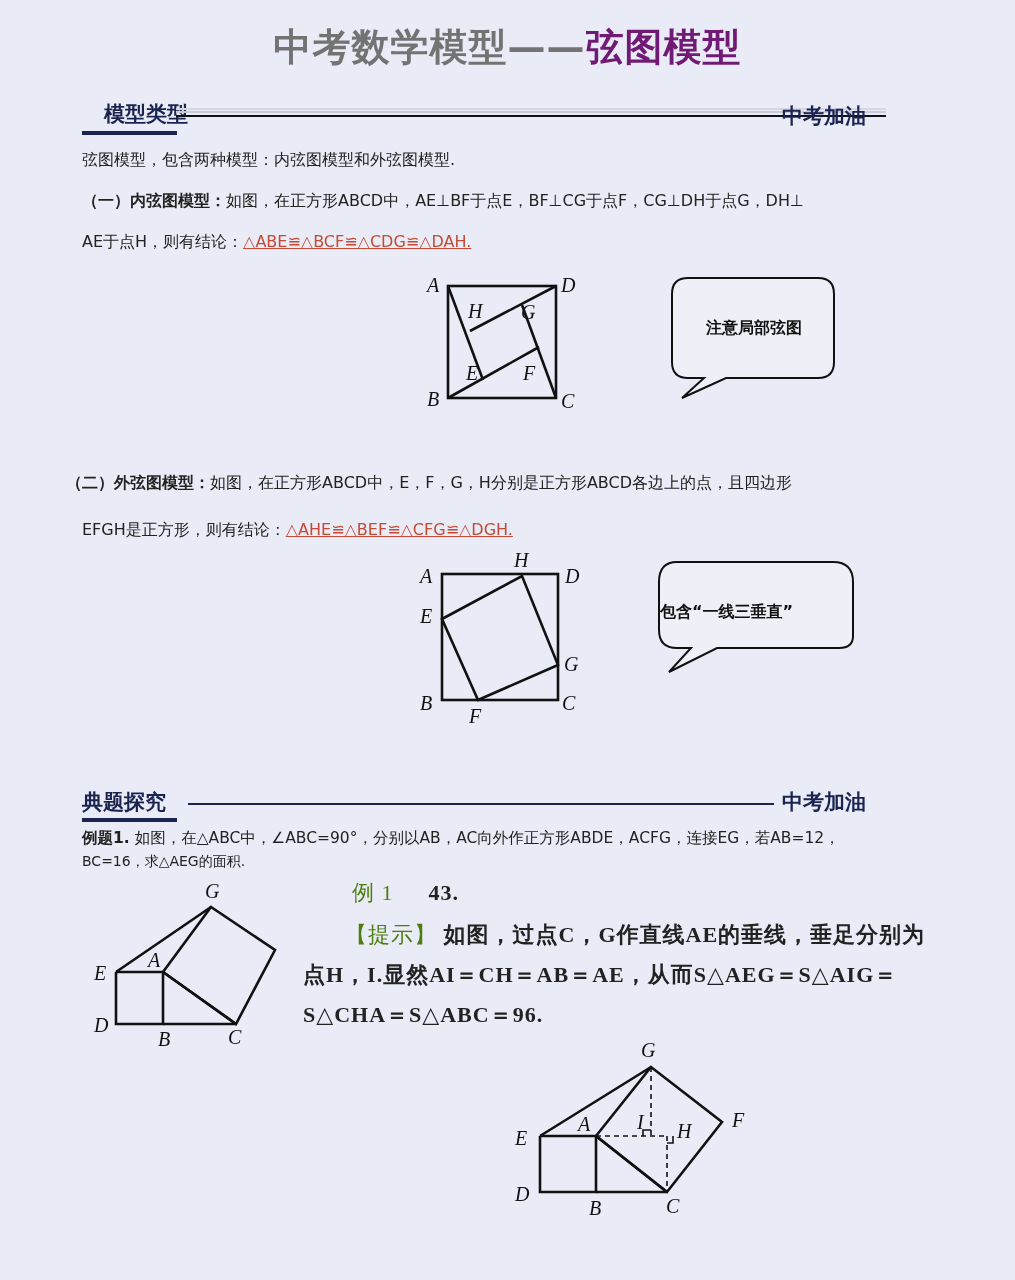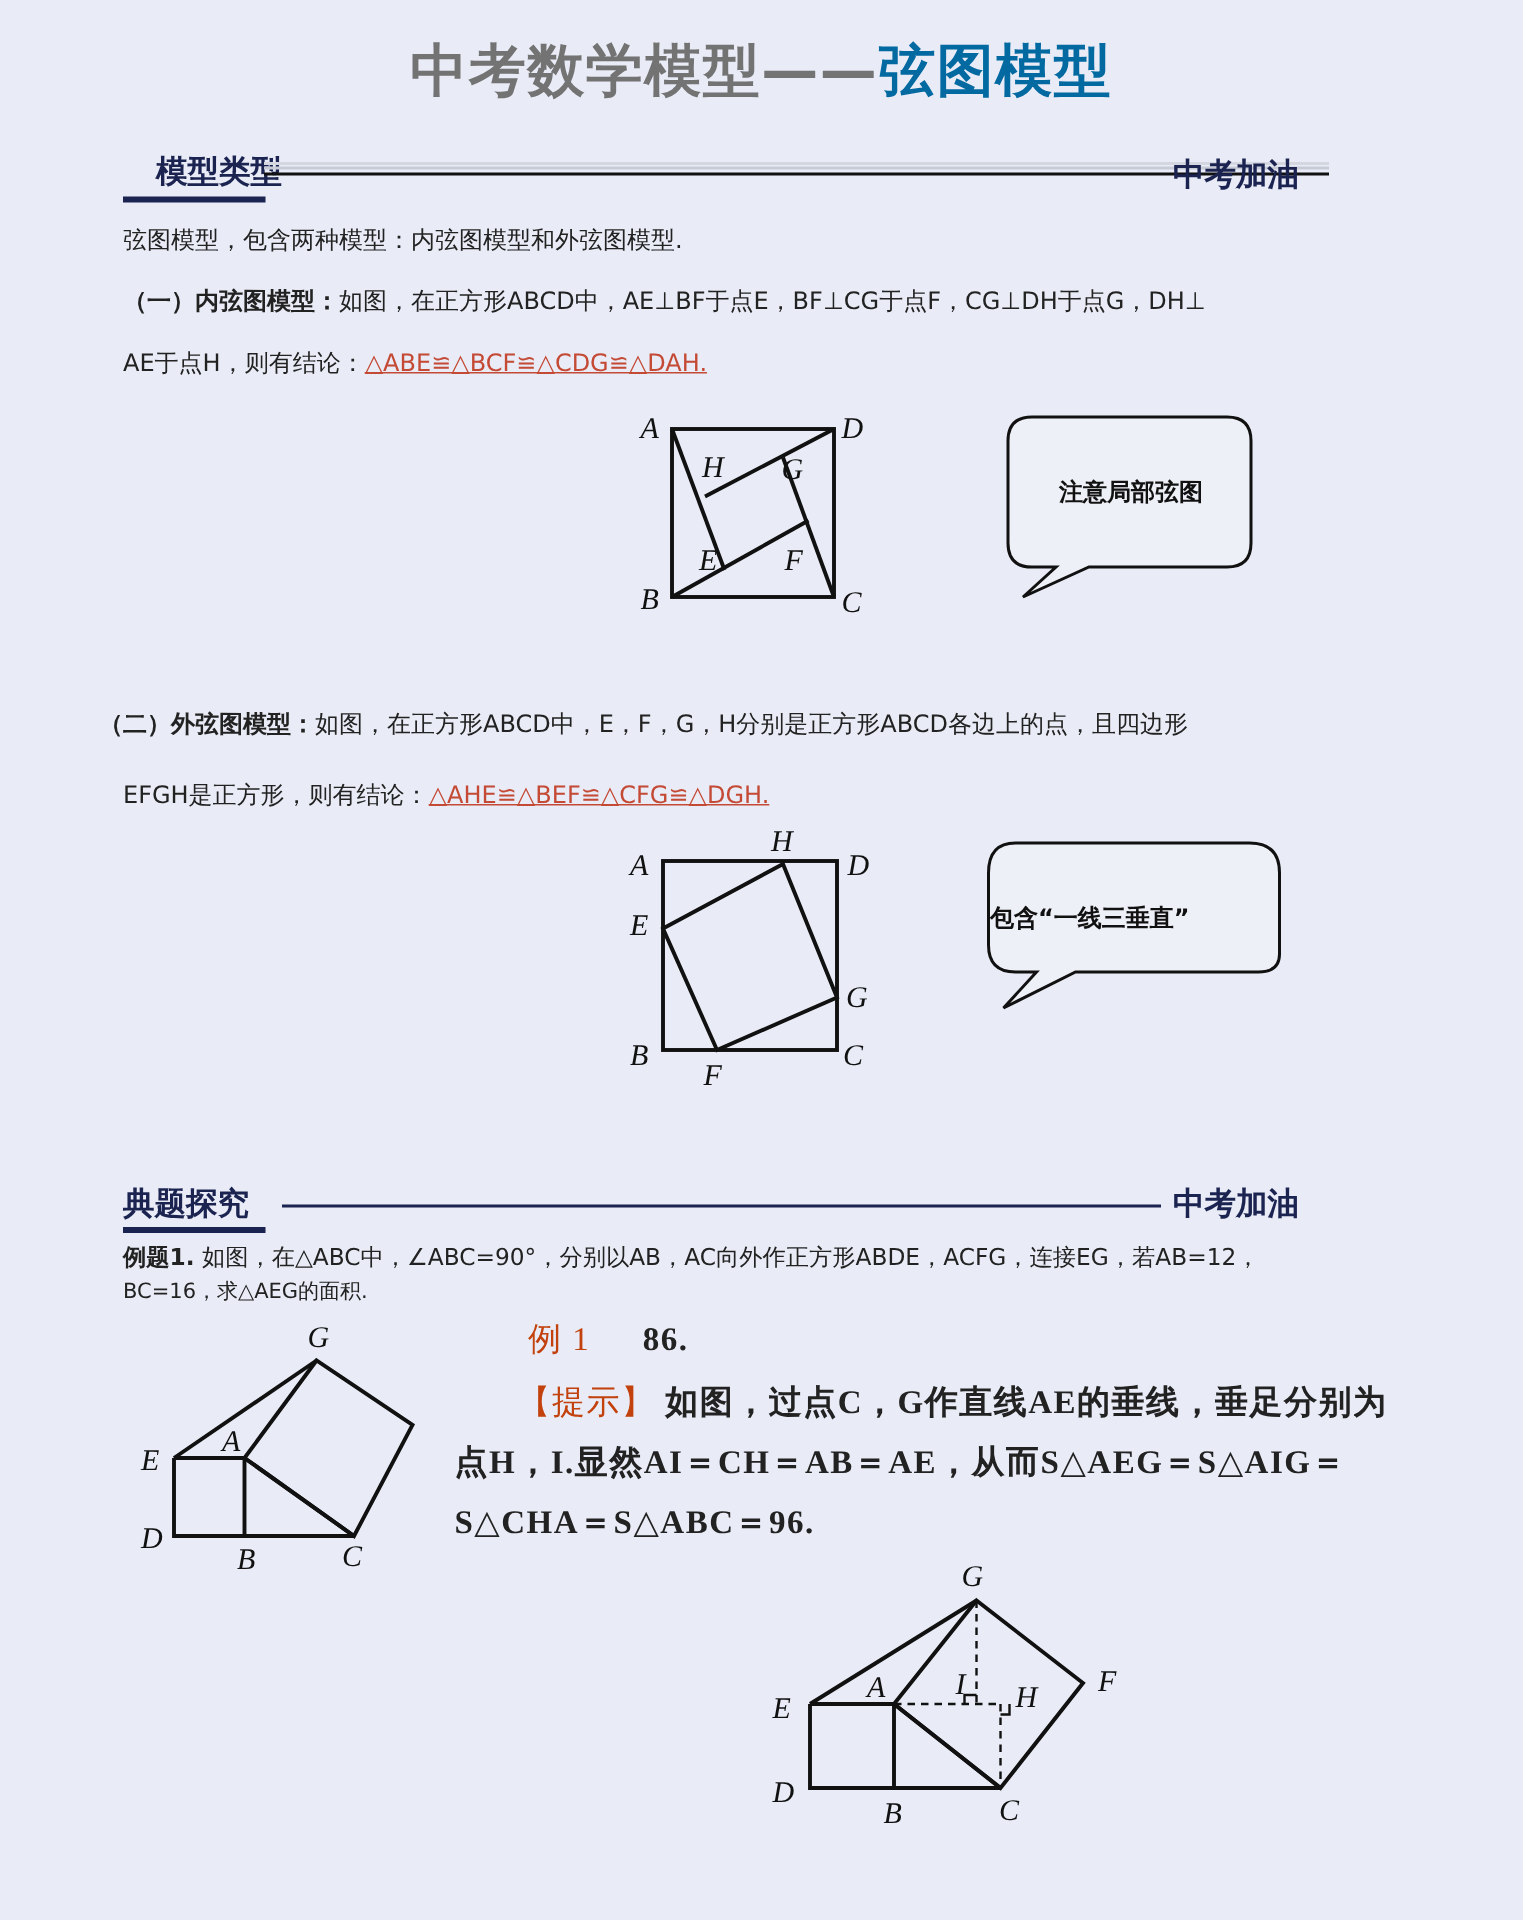--- a/index.html
+++ b/index.html
@@ -9,41 +9,41 @@
     font-family: "Liberation Serif", "DejaVu Serif", serif;
     color: #1a1a1a;
   }
   .abs { position: absolute; }
   .title {
     left: 0; top: 22px; width: 1015px; text-align: center;
     font-family: "DejaVu Sans", sans-serif; font-weight: bold; font-size: 38px;
     letter-spacing: 1px;
   }
   .title .black { color: #737373; }
-  .title .red { color: #0369a1; }
+  .title .red { color: #701a75; }
   .sec-head {
     font-family: "DejaVu Sans", sans-serif; font-weight: bold; font-size: 21px; color: #1b2350;
   }
   .sec-underline { height: 4px; background: #1b2350; }
   .sec-line { height: 2px; background: #1b2350; }
   .sec-line.double { height: 2px; background: #111; box-shadow: 0 -4px 0 #c7cbd6, 0 -7px 0 #d4d7e0; }
   .body-text {
     font-family: "DejaVu Sans", sans-serif; font-size: 16px; color: #222; line-height: 1;
     white-space: nowrap;
   }
   .bold { font-weight: bold; }
   .red-ul { color: #c44a35; text-decoration: underline; text-decoration-color: #c44a35; }
   .bubble-text {
     font-family: "DejaVu Sans", sans-serif; font-weight: bold; font-size: 16px; color: #111;
   }
   .hint {
     font-family: "Liberation Serif", "DejaVu Serif", serif; font-size: 22px; font-weight: bold; color: #222;
     white-space: nowrap; letter-spacing: 1px;
   }
-  .hint .light { font-weight: normal; color: #c2410c; margin-top: 44px; }
+  .hint .light { font-weight: normal; color: #4d7c0f; margin-top: 44px; }
   .lbl { font-family: "Liberation Serif", serif; font-style: italic; font-size: 20px; fill: #111; }
   svg .ln { stroke: #111; stroke-width: 2.6; fill: none; }
   svg .dash { stroke: #111; stroke-width: 1.6; stroke-dasharray: 5 4; fill: none; }
 </style>
 </head>
 <body>
 
 <div class="abs title">
   <span class="black">中考数学模型——</span><span class="red">弦图模型</span>
 </div>
@@ -129,21 +129,21 @@
   <text class="lbl" x="60" y="91">A</text>
   <text class="lbl" x="6" y="104">E</text>
   <text class="lbl" x="6" y="156">D</text>
   <text class="lbl" x="70" y="170">B</text>
   <text class="lbl" x="140" y="168">C</text>
 </svg>
 
 <div class="abs hint" style="left:352px; top:878px;">
   <span class="light">例 1</span>
   <span style="display:inline-block; width:22px;"></span>
-  <span>86.</span>
+  <span>43.</span>
 </div>
 <div class="abs hint" style="left:345px; top:920px;text-align:center;">
   <span class="light">【提示】</span>
   <span>如图，过点C，G作直线AE的垂线，垂足分别为</span>
 </div>
 <div class="abs hint" style="left:303px; top:960px;">点H，I.显然AI＝CH＝AB＝AE，从而S△AEG＝S△AIG＝</div>
 <div class="abs hint" style="left:303px; top:1000px;">S△CHA＝S△ABC＝96.</div>
 
 <svg class="abs" style="left:505px; top:1035px;" width="260" height="190">
   <polyline class="ln" points="35,101 91,101 91,157 35,157 35,101"></polyline>

